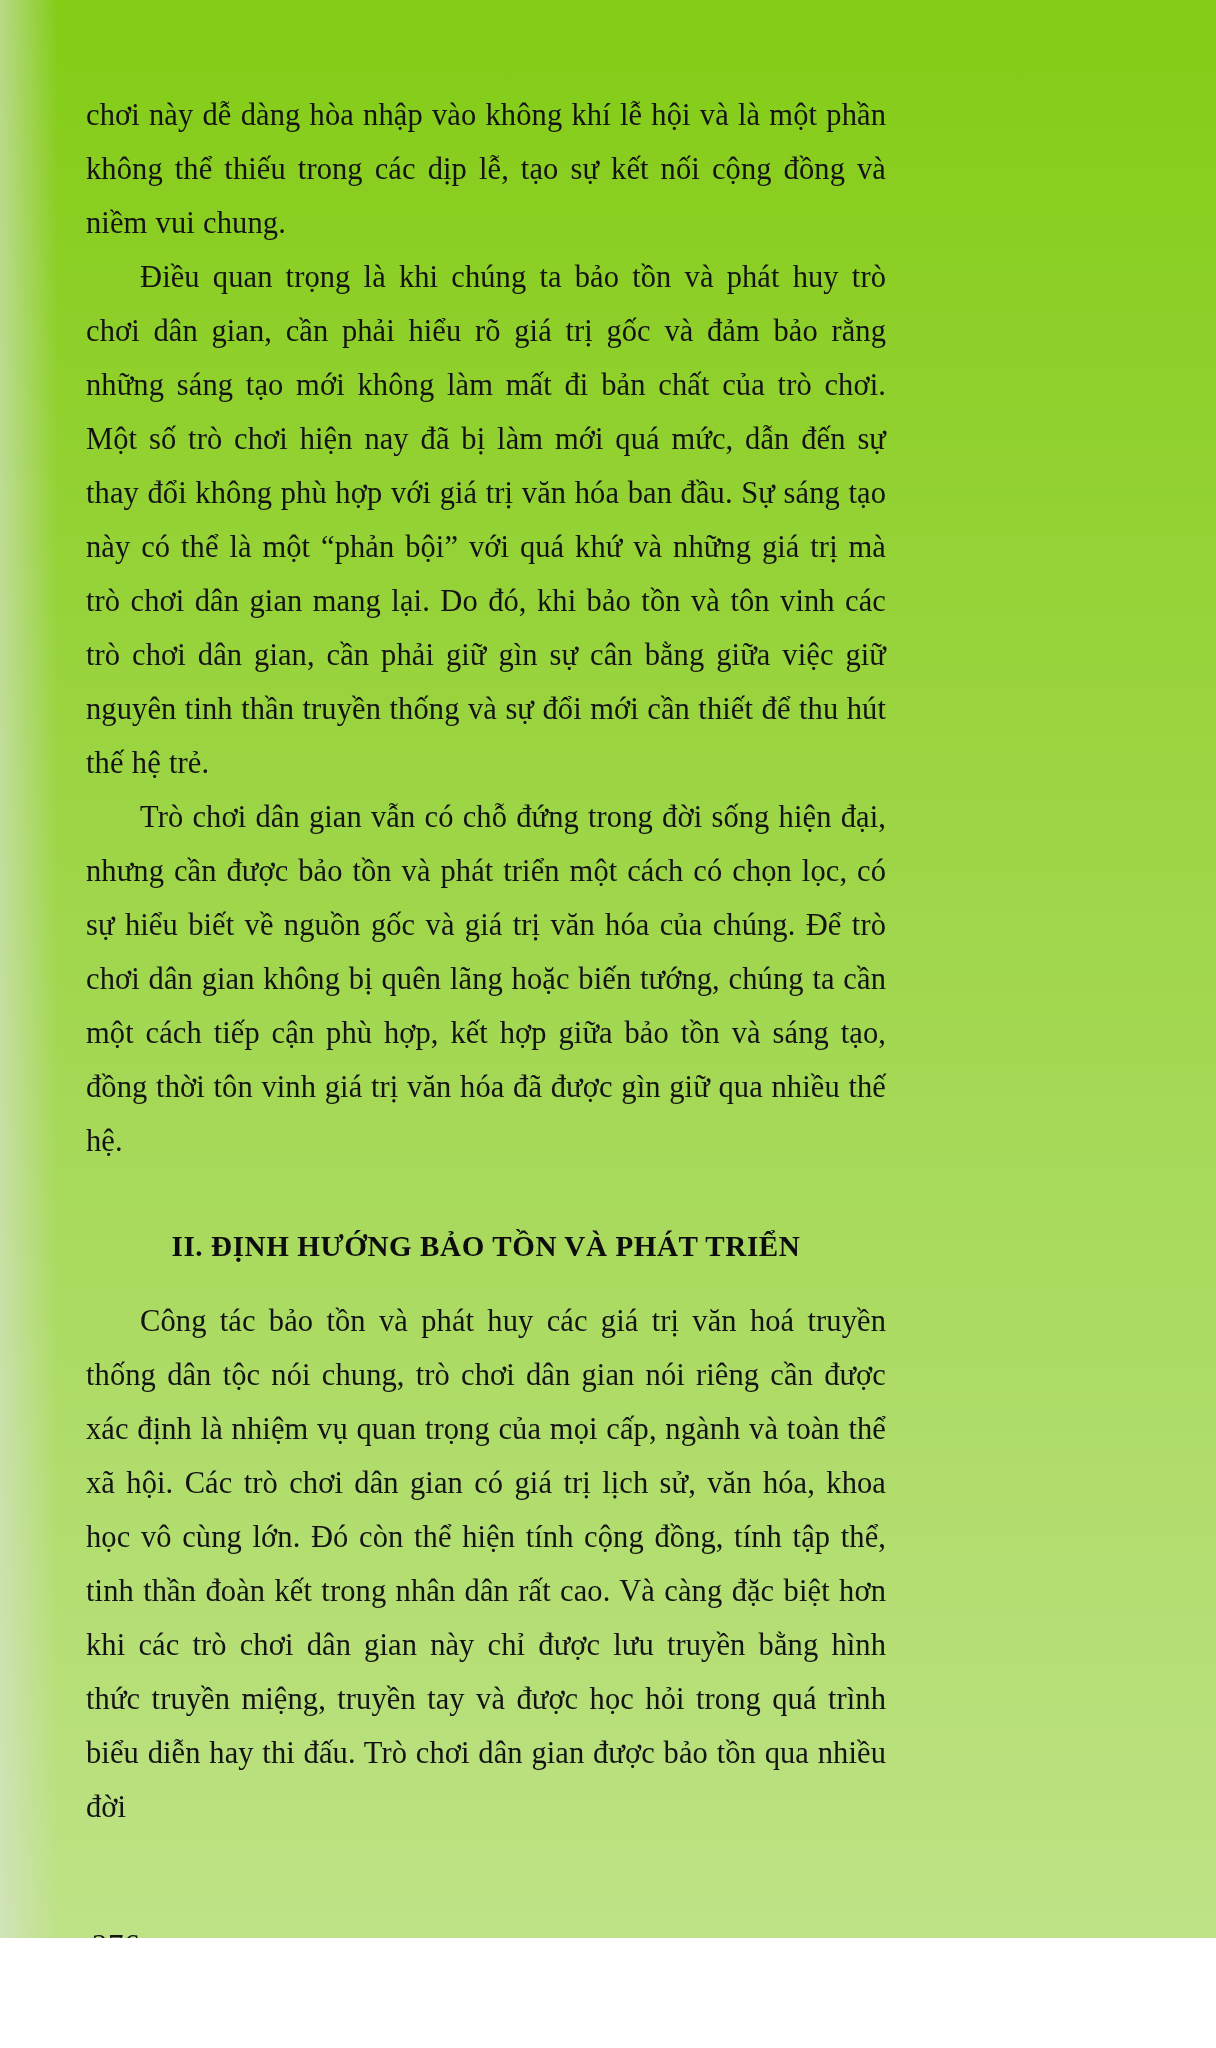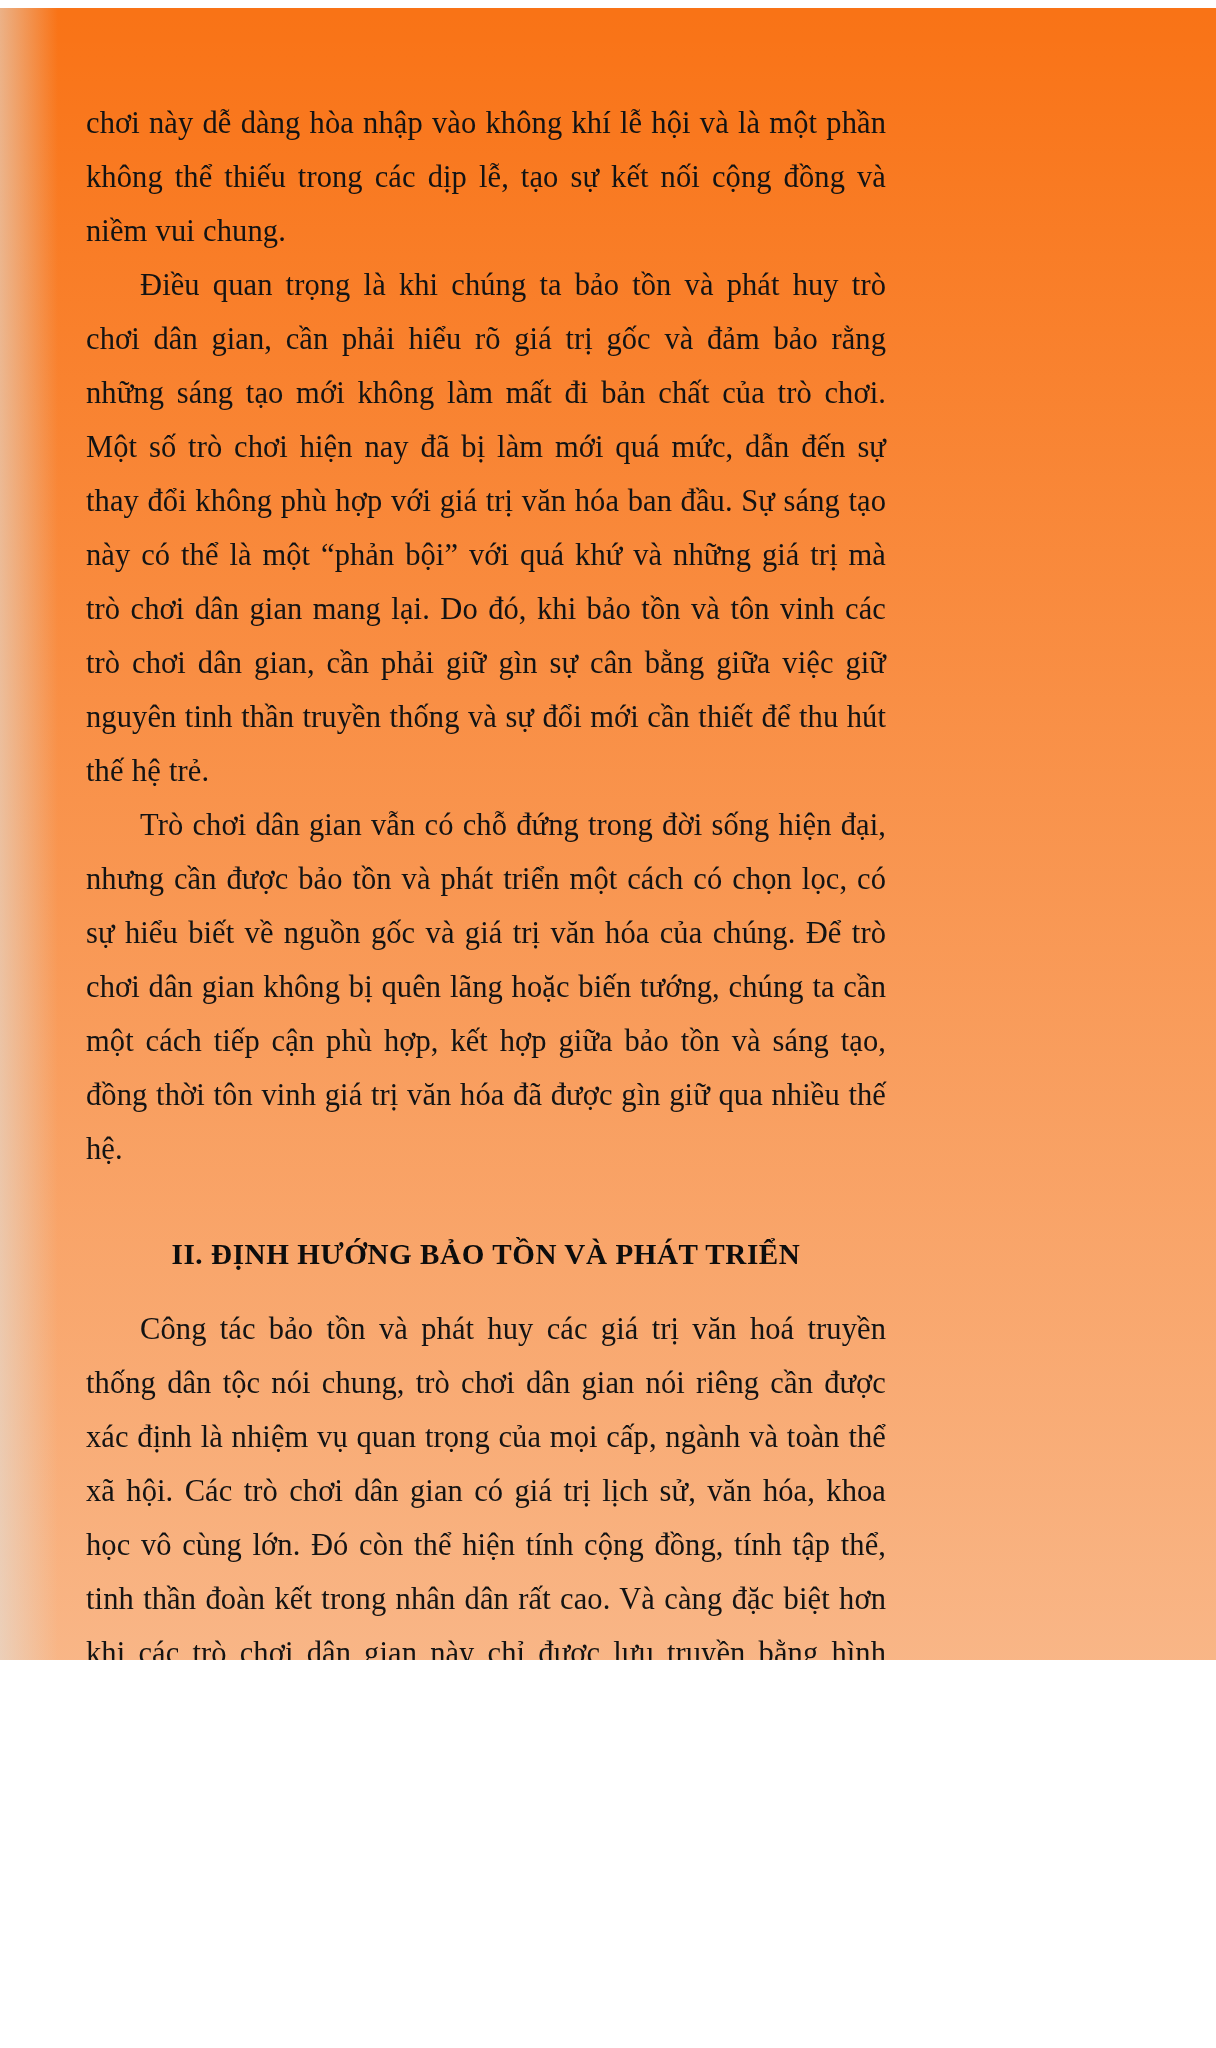--- a/index.html
+++ b/index.html
@@ -8,23 +8,23 @@
     padding: 0;
     background: #ffffff;
   }
   body {
     font-family: "Liberation Serif", "DejaVu Serif", serif;
     color: #111111;
   }
   .page {
     position: relative;
     width: 1216px;
-    height: 1652px;
-    margin: 8px auto;
-    background: #f97316;
+    height: 1938px;
+    margin: 0 auto;
+    background: #84cc16;
     overflow: hidden;
     box-sizing: border-box;
   }
   
   .page::before {
     content: "";
     position: absolute;
     inset: 0;
     pointer-events: none;
     background:

